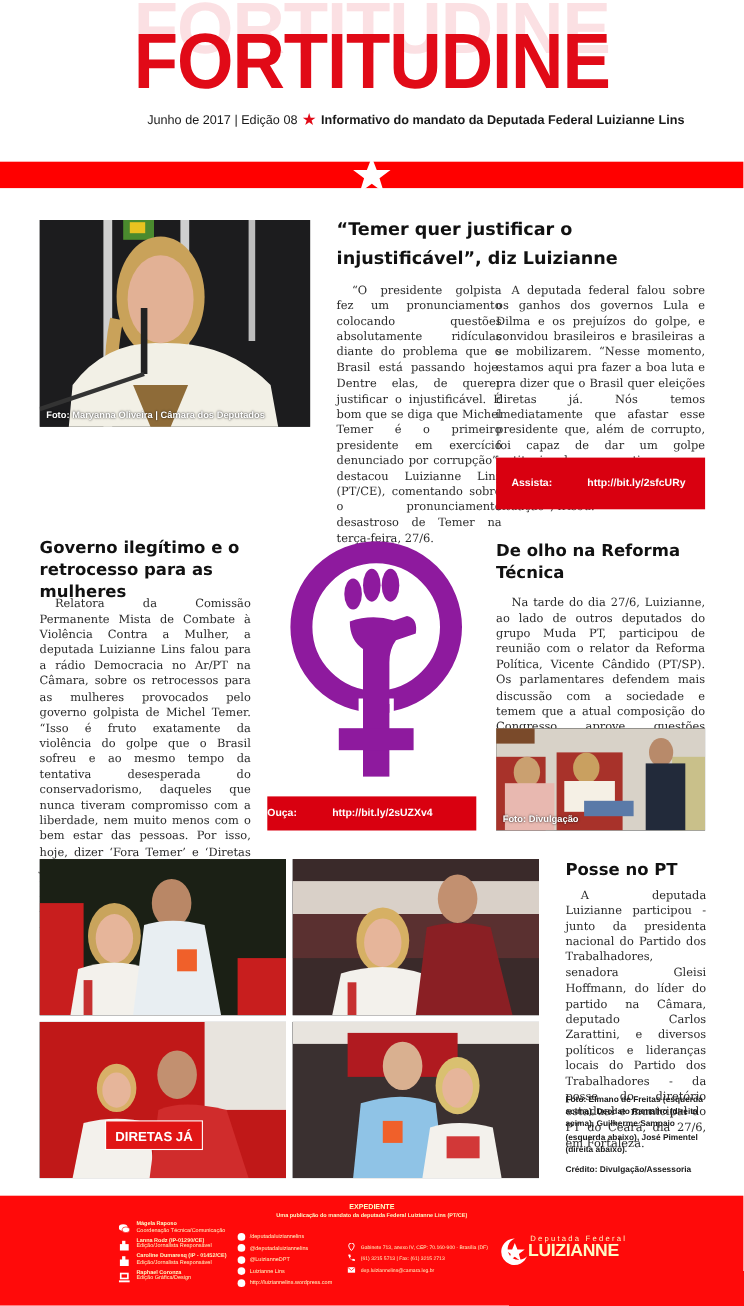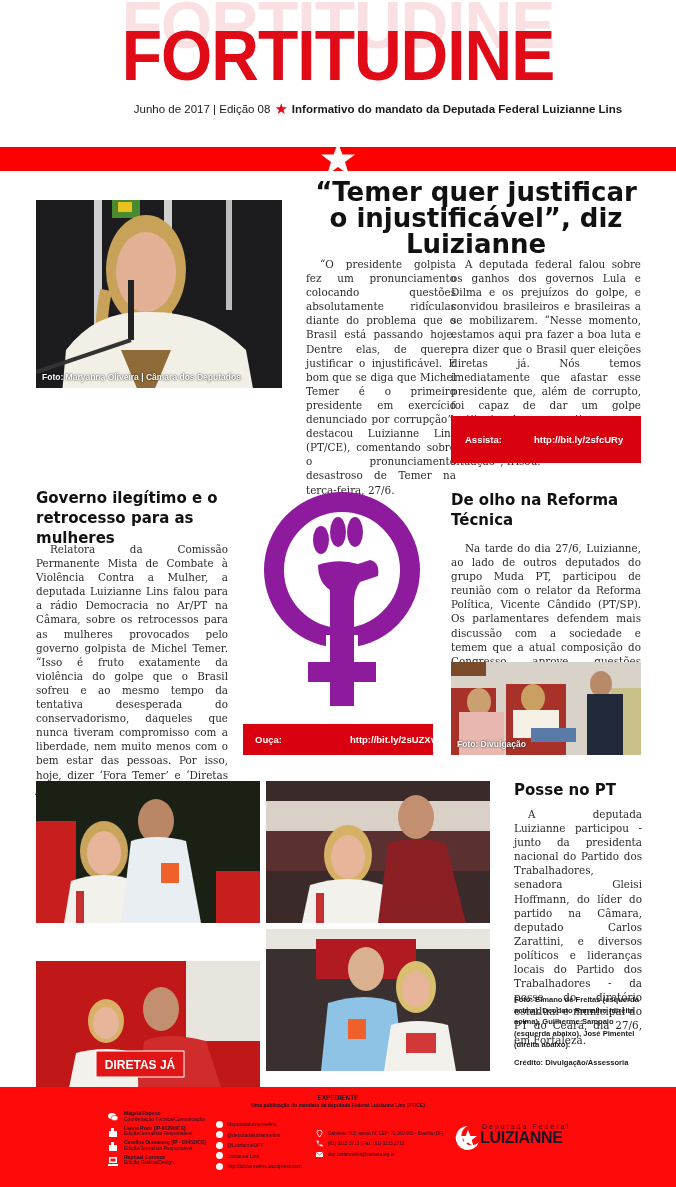--- a/index.html
+++ b/index.html
@@ -23,21 +23,21 @@
   .photo-credit { position: absolute; left: 6px; bottom: 6px; font-family: "Liberation Sans", sans-serif; font-weight: 700; font-size: 8.5px; color: #fff; text-shadow: 0 0 2px #000; white-space: nowrap; }
 
   .h-big { font-family: "DejaVu Sans", sans-serif; font-weight: 700; color: #111; }
   .body-text { font-size: 10.4px; line-height: 14.1px; text-align: justify; hyphens: auto; color: #2b2b2b; }
   .body-text .indent { display: inline-block; width: 14px; }
 
   .link-btn { background: #d90010; color: #fff; font-family: "Liberation Sans", sans-serif; font-weight: 700; font-size: 9.5px; display: flex; align-items: center; }
   .link-btn .lbl { margin-right: 32px; }
 
   
-  .footer { left: 0; top: 1087px; width: 676px; height: 100px; background: #ff0a0a; color: #0f172a; font-family: "Liberation Sans", sans-serif; text-decoration: underline; }
+  .footer { left: 0; top: 1087px; width: 676px; height: 100px; background: #ff0a0a; color: #fef9c3; font-family: "Liberation Sans", sans-serif; text-decoration: underline; }
   .foot-title { position: absolute; left: 0; width: 676px; top: 7px; text-align: center; font-weight: 700; font-size: 6.5px; }
   .foot-sub { position: absolute; left: 0; width: 676px; top: 15px; text-align: center; font-weight: 700; font-size: 5px; }
   .staff { position: absolute; left: 108px; top: 24px; width: 110px; }
   .staff-item { display: flex; align-items: flex-start; height: 14.5px; }
   .staff-icon { width: 10px; height: 10px; margin-right: 6px; margin-top: 1px; flex: none; }
   .staff-name { font-weight: 700; font-size: 5px; line-height: 5.5px; display: block; white-space: nowrap; }
   .staff-role { font-size: 5px; line-height: 5.5px; display: block; white-space: nowrap; }
   .social { position: absolute; left: 216px; top: 32px; }
   .social-item { display: flex; align-items: center; height: 10.5px; font-size: 5px; white-space: nowrap; }
   .soc-ico { width: 7px; height: 7px; border-radius: 50%; background: #fff; margin-right: 4px; flex: none; }
@@ -77,21 +77,21 @@
     <path d="M85 150 L110 210 L135 150 Z" fill="#8e6b38"></path>
     <rect x="92" y="190" width="40" height="70" fill="#8e6b38"></rect>
     <ellipse cx="80" cy="220" rx="28" ry="16" fill="#e2b195"></ellipse>
     <ellipse cx="150" cy="220" rx="28" ry="16" fill="#e2b195"></ellipse>
     <rect x="92" y="80" width="6" height="60" fill="#222"></rect>
     <line x1="95" y1="140" x2="0" y2="172" stroke="#333" stroke-width="4"></line>
   </svg>
   <div class="photo-credit">Foto: Maryanna Oliveira | Câmara dos Deputados</div>
 </div>
 
-<div class="abs h-big" style="left:306px;top:179px;width:340px;font-size:26px;line-height:26px;text-align:center;">“Temer quer justificar o injustificável”, diz Luizianne</div>
+<div class="abs h-big" style="left:306px;top:196px;width:340px;font-size:16px;line-height:26px;">“Temer quer justificar o injustificável”, diz Luizianne</div>
 
 <div class="abs body-text" style="left:306px;top:257px;width:150px;">
   <span class="indent"></span><span>“O presidente golpista fez um pronunciamento colocando questões absolutamente ridículas diante do problema que o Brasil está passando hoje. Dentre elas, de querer justificar o injustificável. É bom que se diga que Michel Temer é o primeiro presidente em exercício denunciado por corrupção”, destacou Luizianne Lins (PT/CE), comentando sobre o pronunciamento desastroso de Temer na terça-feira, 27/6.</span>
 </div>
 <div class="abs body-text" style="left:451px;top:257px;width:190px;">
   <span class="indent"></span><span>A deputada federal falou sobre os ganhos dos governos Lula e Dilma e os prejuízos do golpe, e convidou brasileiros e brasileiras a se mobilizarem. “Nesse momento, estamos aqui pra fazer a boa luta e pra dizer que o Brasil quer eleições diretas já. Nós temos imediatamente que afastar esse presidente que, além de corrupto, foi capaz de dar um golpe institucional, que tirou uma presidente legitimamente eleita e fez o País passar por essa situação”, frisou.</span>
 </div>
 
 <a class="abs link-btn" style="left:451px;top:416px;width:190px;height:47px;padding-left:14px;">
   <span class="lbl">Assista:</span>
@@ -107,21 +107,21 @@
   <circle cx="84" cy="80" r="68" fill="none" stroke="#8e1a9e" stroke-width="20"></circle>
   <rect x="68" y="145" width="32" height="75" fill="#ffffff"></rect>
   <ellipse cx="63" cy="50" rx="8" ry="14" fill="#8e1a9e"></ellipse>
   <ellipse cx="80" cy="42" rx="8" ry="15" fill="#8e1a9e"></ellipse>
   <ellipse cx="97" cy="42" rx="8" ry="15" fill="#8e1a9e"></ellipse>
   <path d="M60 75 Q80 68 100 74 L112 70 Q122 72 120 86 L102 92 Q96 100 96 112 L96 158 L72 158 L72 100 Q60 92 60 75 Z" fill="#8e1a9e"></path>
   <rect x="72" y="150" width="24" height="66" fill="#8e1a9e"></rect>
   <rect x="50" y="172" width="68" height="20" fill="#8e1a9e"></rect>
 </svg>
 
-<a class="abs link-btn" style="left:243px;top:724px;width:190px;height:31px;padding-left:12px;gap:36px;">
+<a class="abs link-btn" style="left:243px;top:724px;width:190px;height:31px;padding-left:0;">
   <span class="lbl">Ouça:</span>
   <span>http://bit.ly/2sUZXv4</span>
 </a>
 
 <div class="abs h-big" style="left:451px;top:490px;width:180px;font-size:15px;line-height:20px;">De olho na Reforma Técnica</div>
 <div class="abs body-text" style="left:451px;top:541px;width:190px;">
   <span class="indent"></span><span>Na tarde do dia 27/6, Luizianne, ao lado de outros deputados do grupo Muda PT, participou de reunião com o relator da Reforma Política, Vicente Cândido (PT/SP). Os parlamentares defendem mais discussão com a sociedade e temem que a atual composição do Congresso aprove questões prejudicais à democracia brasileira.</span>
 </div>
 <div class="abs photo" style="left:451px;top:662px;width:190px;height:93px;">
   <svg width="190" height="93" viewBox="0 0 190 93">
@@ -161,21 +161,21 @@
     <rect x="0" y="20" width="224" height="30" fill="#d9d0c8"></rect>
     <rect x="0" y="50" width="224" height="40" fill="#5a3030"></rect>
     <ellipse cx="82" cy="74" rx="24" ry="30" fill="#d6b064"></ellipse>
     <ellipse cx="82" cy="76" rx="17" ry="22" fill="#e6b59a"></ellipse>
     <path d="M36 142 L44 104 Q82 92 118 104 L120 142 Z" fill="#f3f1ec"></path>
     <rect x="50" y="112" width="8" height="30" fill="#c63030"></rect>
     <ellipse cx="150" cy="36" rx="18" ry="22" fill="#c29070"></ellipse>
     <path d="M112 142 L122 62 Q150 54 180 62 L200 142 Z" fill="#8a1f24"></path>
   </svg>
 </div>
-<div class="abs photo" style="left:36px;top:929px;width:224px;height:142px;margin-top:32px;">
+<div class="abs photo" style="left:36px;top:929px;width:224px;height:142px;">
   <svg width="224" height="142" viewBox="0 0 224 142">
     <rect width="224" height="142" fill="#c01818"></rect>
     <rect x="150" y="0" width="74" height="80" fill="#e8e4de"></rect>
     <ellipse cx="70" cy="60" rx="18" ry="22" fill="#d8b068"></ellipse>
     <ellipse cx="70" cy="62" rx="13" ry="16" fill="#e6b59a"></ellipse>
     <path d="M30 142 L40 92 Q70 84 100 92 L104 142 Z" fill="#f3f1ec"></path>
     <ellipse cx="125" cy="48" rx="18" ry="22" fill="#c29070"></ellipse>
     <path d="M100 142 L108 80 Q130 70 170 80 L190 142 Z" fill="#d02c2c"></path>
     <rect x="60" y="90" width="88" height="26" fill="#e01616" stroke="#fff" stroke-width="1"></rect>
     <text x="104" y="108" text-anchor="middle" font-family="Liberation Sans, sans-serif" font-weight="700" font-size="12" fill="#fff">DIRETAS JÁ</text>

